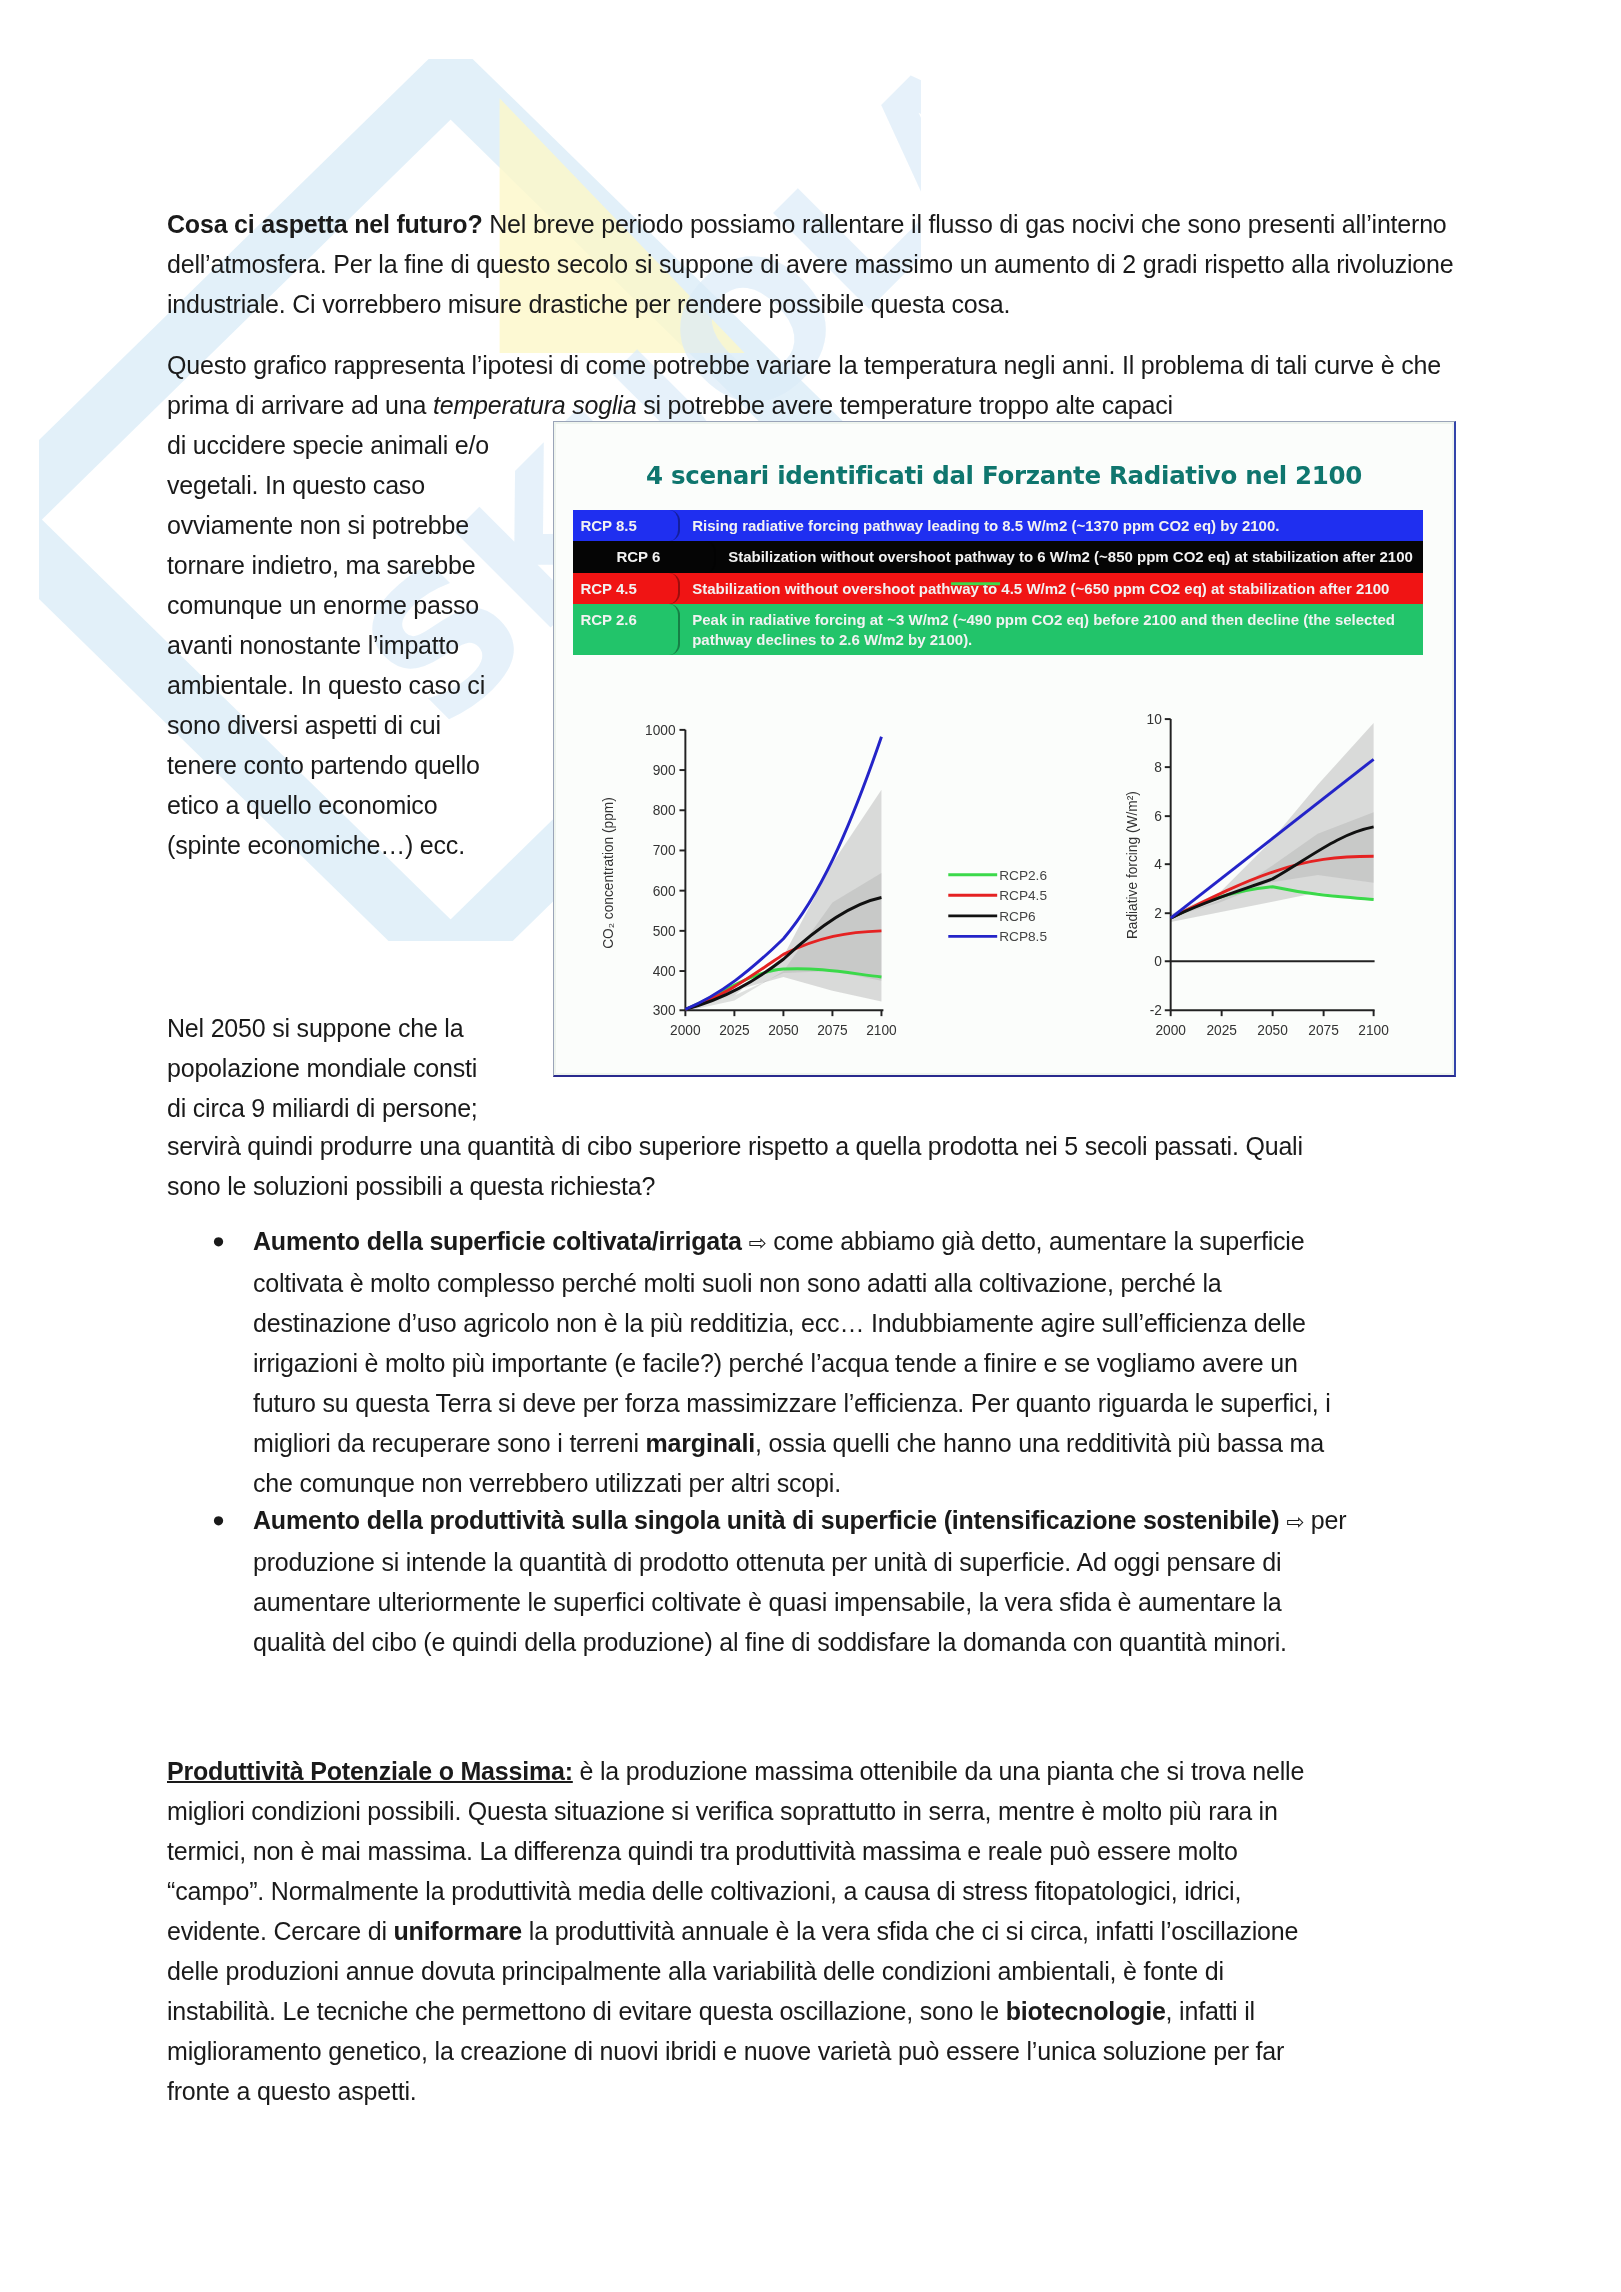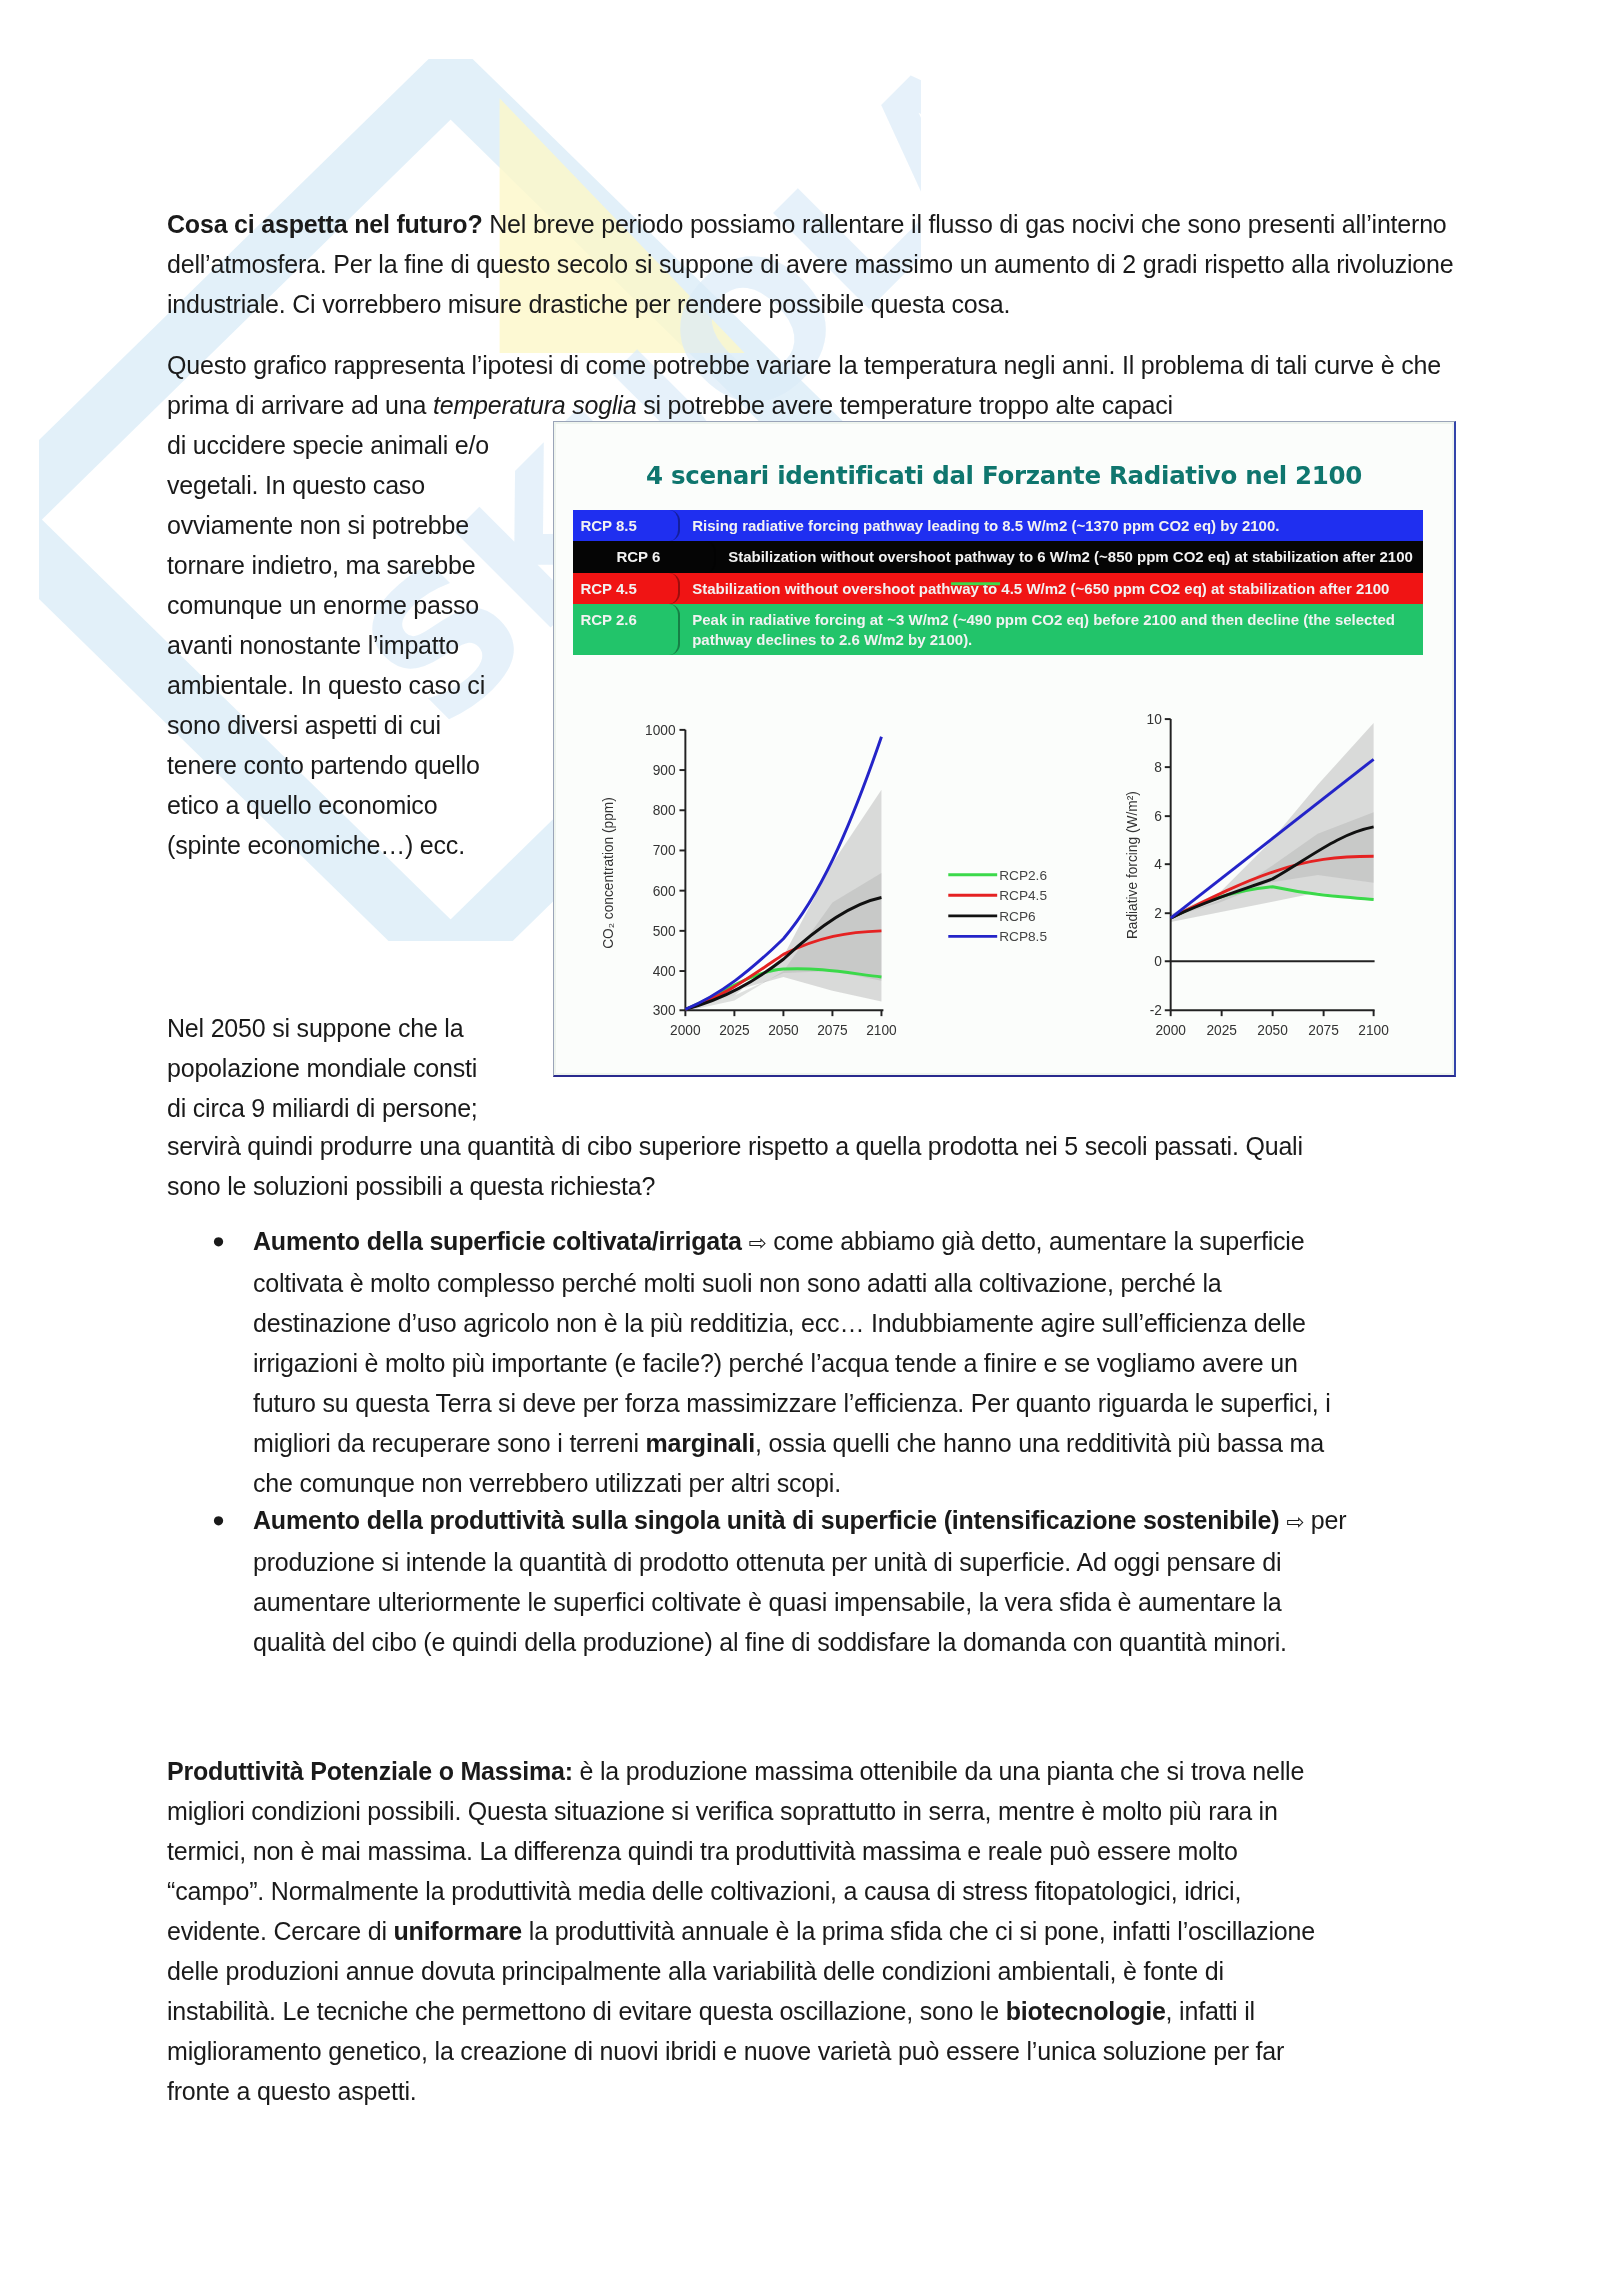--- a/index.html
+++ b/index.html
@@ -8,21 +8,21 @@
     background: #ffffff;
     font-family: "Liberation Sans", "DejaVu Sans", sans-serif;
     color: #1a1a1a;
   }
   .watermark { position: absolute; left: 39px; top: 59px; width: 882px; height: 882px; pointer-events: none; z-index: 0; }
   .page { position: absolute; left: 155px; top: 0; width: 1313px; z-index: 1; }
   .txt { font-size: 25px; line-height: 40px; letter-spacing: -0.2px; }
   .p { position: absolute; left: 0; width: 1313px; margin: 12px; }
   b { font-weight: bold; }
   i { font-style: italic; }
-  .u { text-decoration-thickness: 2px; }
+  .u { text-decoration: underline; text-decoration-thickness: 2px; }
   .narrow { width: 392px; }
   .arrow { font-family: "DejaVu Sans", sans-serif; font-size: 21.6px; }
 
   .figure {
     position: absolute; left: 553px; top: 421px; width: 900px; height: 653px;
     background: #fbfdfb; border: 1px solid #9aa4b8;
     border-right: 2.9px solid #3344aa; border-bottom: 2.9px solid #2a2a8e;
     box-shadow: inset 0 0 0 2px #eef4ee; z-index: 1;
   }
   .fig-title {
@@ -94,21 +94,21 @@
     <div>produzione si intende la quantità di prodotto ottenuta per unità di superficie. Ad oggi pensare di</div>
     <div>aumentare ulteriormente le superfici coltivate è quasi impensabile, la vera sfida è aumentare la</div>
     <div>qualità del cibo (e quindi della produzione) al fine di soddisfare la domanda con quantità minori.</div>
   </div>
 
   <div class="p" style="top:1739px;">
     <div><b class="u">Produttività Potenziale o Massima:</b><span> è la produzione massima ottenibile da una pianta che si trova nelle</span></div>
     <div>migliori condizioni possibili. Questa situazione si verifica soprattutto in serra, mentre è molto più rara in</div>
     <div>termici, non è mai massima. La differenza quindi tra produttività massima e reale può essere molto</div>
     <div>“campo”. Normalmente la produttività media delle coltivazioni, a causa di stress fitopatologici, idrici,</div>
-    <div><span>evidente. Cercare di </span><b>uniformare</b><span> la produttività annuale è la prima sfida che ci si pone, infatti l’oscillazione</span></div>
+    <div><span>evidente. Cercare di </span><b>uniformare</b><span> la produttività annuale è la vera sfida che ci si circa, infatti l’oscillazione</span></div>
     <div>delle produzioni annue dovuta principalmente alla variabilità delle condizioni ambientali, è fonte di</div>
     <div><span>instabilità. Le tecniche che permettono di evitare questa oscillazione, sono le </span><b>biotecnologie</b><span>, infatti il</span></div>
     <div>miglioramento genetico, la creazione di nuovi ibridi e nuove varietà può essere l’unica soluzione per far</div>
     <div>fronte a questo aspetti.</div>
   </div>
 </div>
 
 <div class="figure">
   <div class="fig-title">4 scenari identificati dal Forzante Radiativo nel 2100</div>
 

